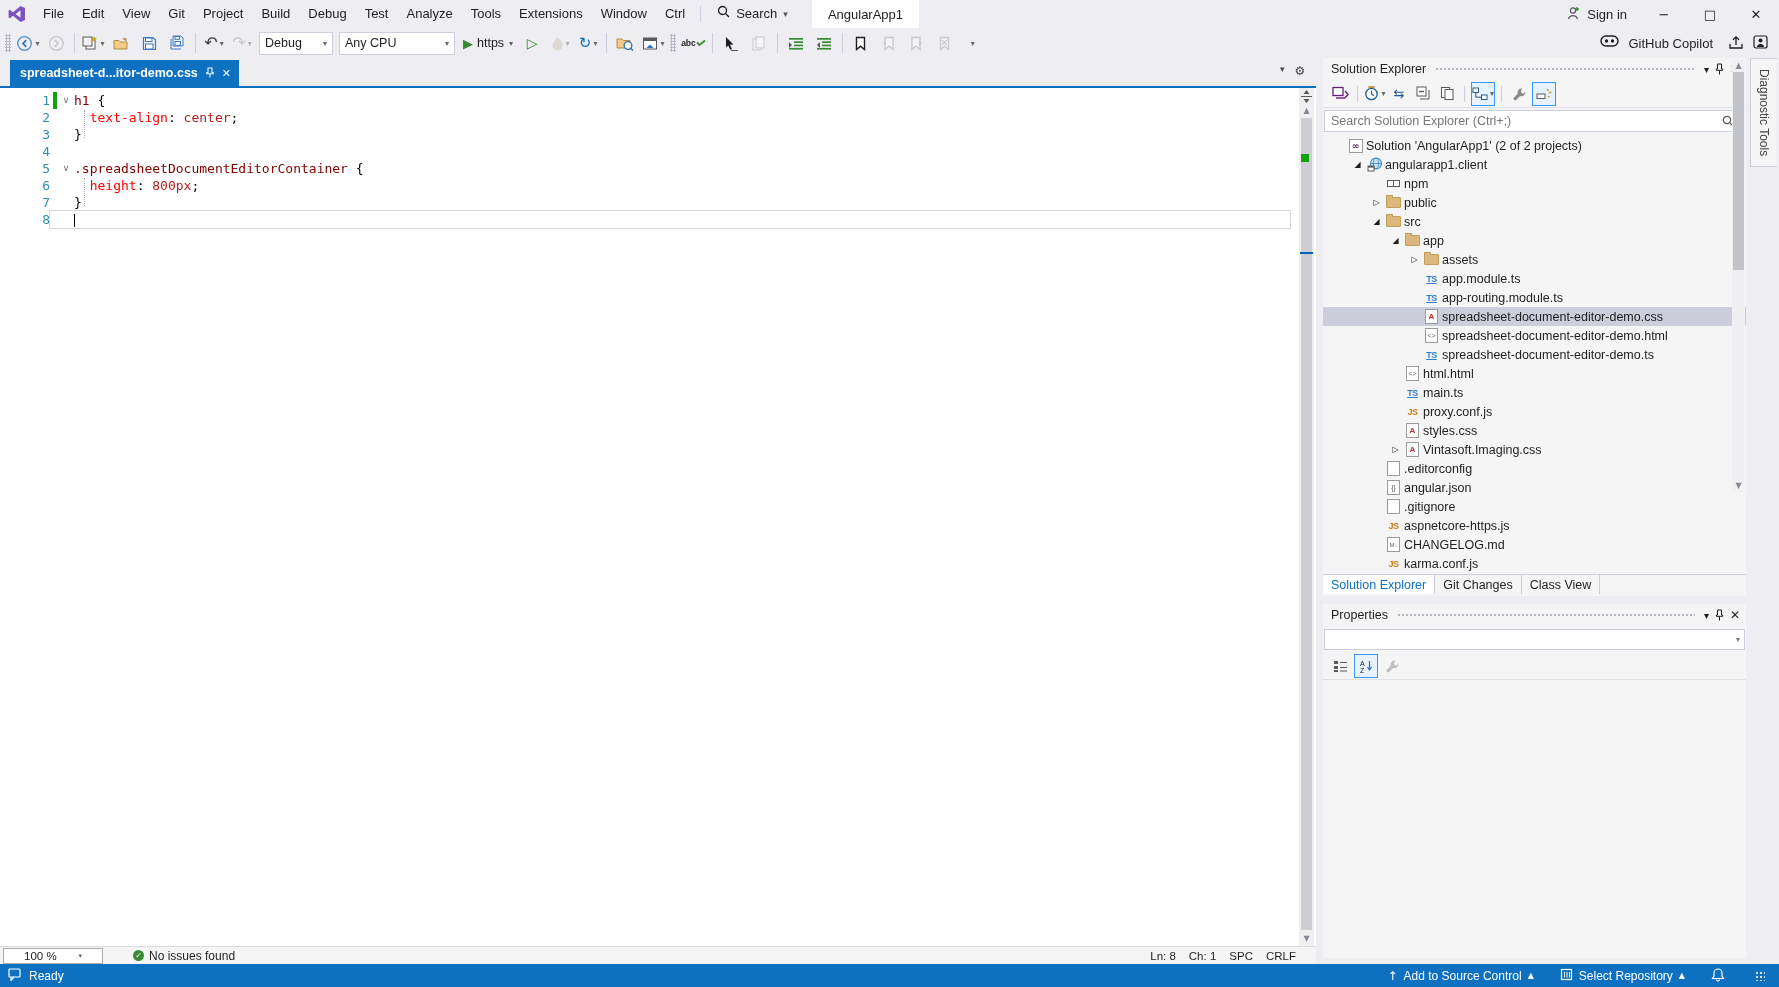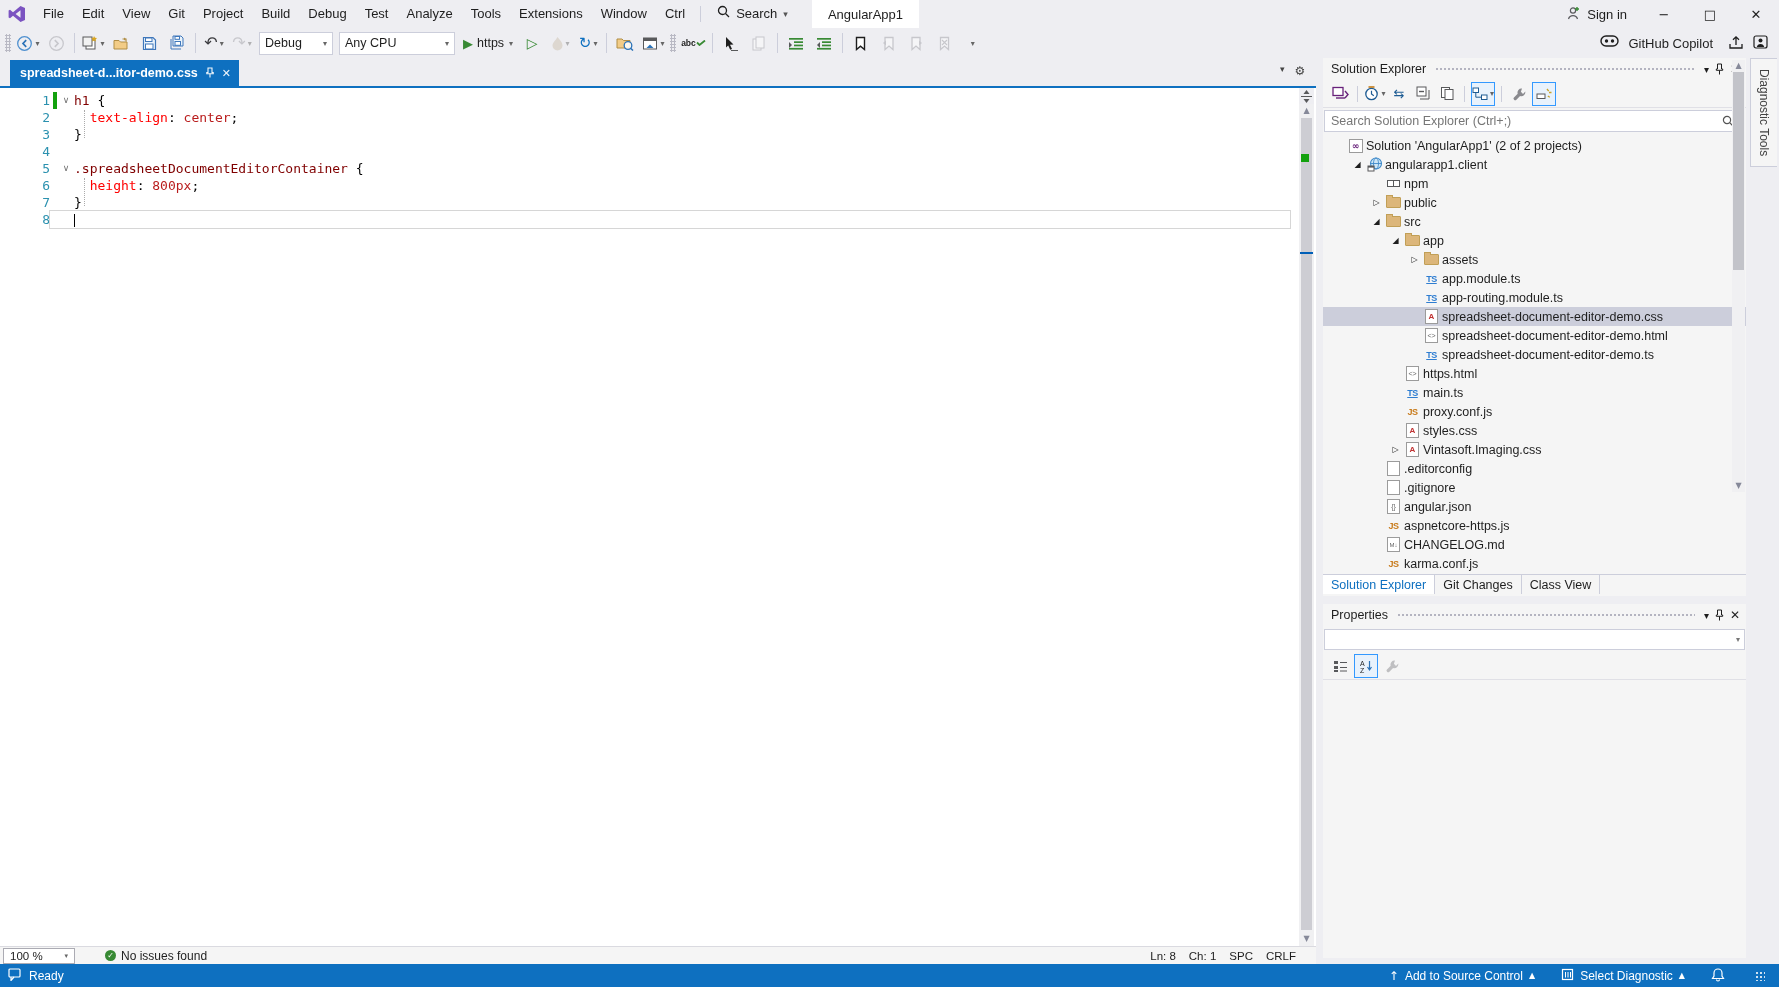--- a/index.html
+++ b/index.html
@@ -69,21 +69,21 @@
   .sarrow{position:absolute;left:0;width:15px;text-align:center;color:#868999;font-size:8px;
           font-family:"DejaVu Sans",sans-serif;}
   .esb .thumb{position:absolute;left:2px;top:30px;width:11px;height:812px;background:#CDCDD3;}
   .mark-green{position:absolute;left:2px;top:66px;width:8px;height:8px;background:#13A10E;}
   .mark-caret{position:absolute;left:1px;top:164px;width:13px;height:2px;background:#005FB8;}
 
   
   .ebottom{position:absolute;left:0;top:888px;width:100%;height:17px;background:#F5F5F5;
            border-top:1px solid #DADAE0;display:flex;align-items:center;font-size:11.5px;}
   .zoombox{height:14px;border:1px solid #ABABB3;background:#fff;display:flex;align-items:center;
-           justify-content:space-between;width:58px;margin-left:3px;padding:0 6px;}
+           justify-content:space-between;width:58px;margin-left:3px;padding:0 20px;}
   .zoombox .cdd{font-size:7px;color:#666;}
   .okcirc{width:11px;height:11px;border-radius:50%;background:#388A34;color:#fff;font-size:8px;
           display:flex;align-items:center;justify-content:center;margin:0 5px 0 30px;}
   .estat-right{margin-left:auto;display:flex;gap:13px;margin-right:20px;color:#1E1E1E;}
 
   
   .panel{position:absolute;background:#F5F5F5;}
   .phead{height:22px;display:flex;align-items:center;padding:0 6px 0 8px;font-size:12.5px;gap:5px;}
   .dotfill{flex:1;height:5px;margin:0 4px;
            background:radial-gradient(#B4B4C0 0.8px, transparent 0.95px);background-size:4px 4px;}
@@ -628,21 +628,21 @@
           <span class="ticn">
             <span class="ic-text ic-ts">TS</span>
           </span>
           <span class="tlabel">spreadsheet-document-editor-demo.ts</span>
         </div>
         <div class="trow" style="padding-left: 65px;">
           <span class="texp"></span>
           <span class="ticn">
             <span class="ic-doc">&lt;&gt;</span>
           </span>
-          <span class="tlabel">https.html</span>
+          <span class="tlabel">html.html</span>
         </div>
         <div class="trow" style="padding-left: 65px;">
           <span class="texp"></span>
           <span class="ticn">
             <span class="ic-text ic-ts">TS</span>
           </span>
           <span class="tlabel">main.ts</span>
         </div>
         <div class="trow" style="padding-left: 65px;">
           <span class="texp"></span>
@@ -672,30 +672,30 @@
         <div class="trow" style="padding-left: 46px;">
           <span class="texp"></span>
           <span class="ticn">
             <span class="ic-doc"></span>
           </span>
           <span class="tlabel">.editorconfig</span>
         </div>
         <div class="trow" style="padding-left: 46px;">
           <span class="texp"></span>
           <span class="ticn">
+            <span class="ic-doc">{}</span>
+          </span>
+          <span class="tlabel">angular.json</span>
+        </div>
+        <div class="trow" style="padding-left: 46px;">
+          <span class="texp"></span>
+          <span class="ticn">
             <span class="ic-doc"></span>
           </span>
           <span class="tlabel">.gitignore</span>
-        </div>
-        <div class="trow" style="padding-left: 46px;">
-          <span class="texp"></span>
-          <span class="ticn">
-            <span class="ic-doc">{}</span>
-          </span>
-          <span class="tlabel">angular.json</span>
         </div>
         <div class="trow" style="padding-left: 46px;">
           <span class="texp"></span>
           <span class="ticn">
             <span class="ic-text ic-js">JS</span>
           </span>
           <span class="tlabel">aspnetcore-https.js</span>
         </div>
         <div class="trow" style="padding-left: 46px;">
           <span class="texp"></span>
@@ -789,21 +789,21 @@
       </div>
       <div class="sb-item">
         <span>
           <svg width="13" height="13">
               <rect x="1.5" y="1.5" width="10" height="10" fill="none" stroke="#fff" stroke-width="1.2"></rect>
               <line x1="4.5" y1="4" x2="4.5" y2="9.5" stroke="#fff"></line>
               <line x1="7" y1="4" x2="7" y2="9.5" stroke="#fff"></line>
               <line x1="9.5" y1="4" x2="9.5" y2="9.5" stroke="#fff"></line>
             </svg>
         </span>
-        <span>Select Diagnostic</span>
+        <span>Select Repository</span>
         <span class="sb-caret g">▲</span>
       </div>
       <span>
         <svg width="14" height="15">
             <path d="M7 2 a4 4 0 0 1 4 4 v3 l1.5 2.5 H1.5 L3 9 V6 a4 4 0 0 1 4 -4 z" fill="none" stroke="#fff" stroke-width="1.2"></path>
             <path d="M5.5 12.5 a1.5 1.5 0 0 0 3 0" fill="none" stroke="#fff" stroke-width="1.1"></path>
           </svg>
       </span>
       <span class="sb-grip"></span>
     </div>

